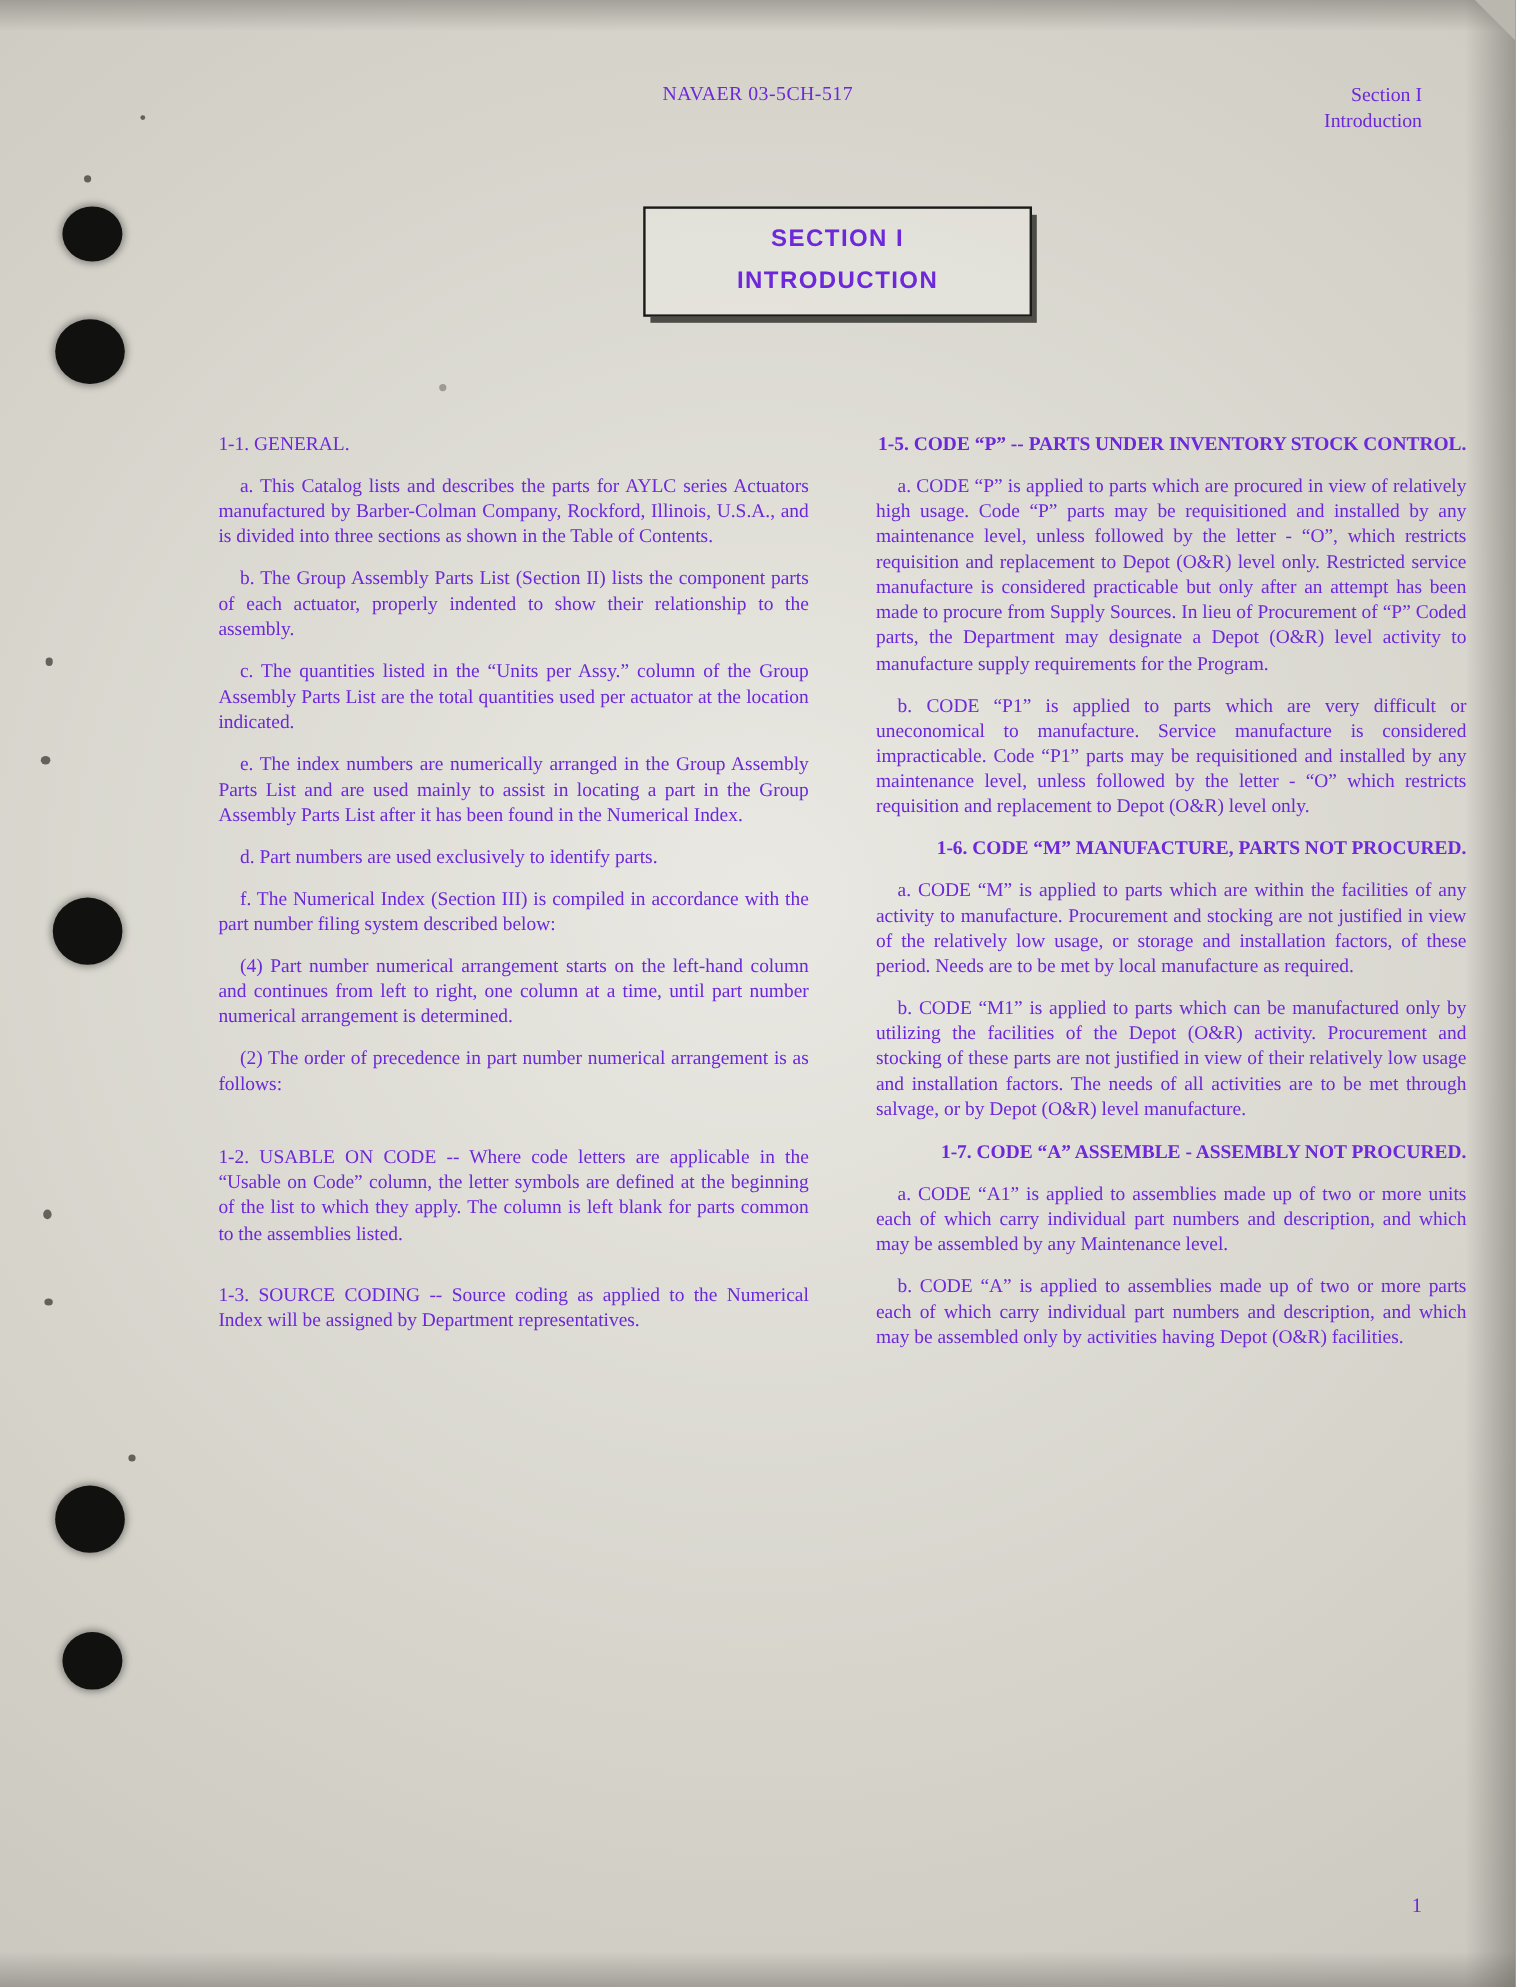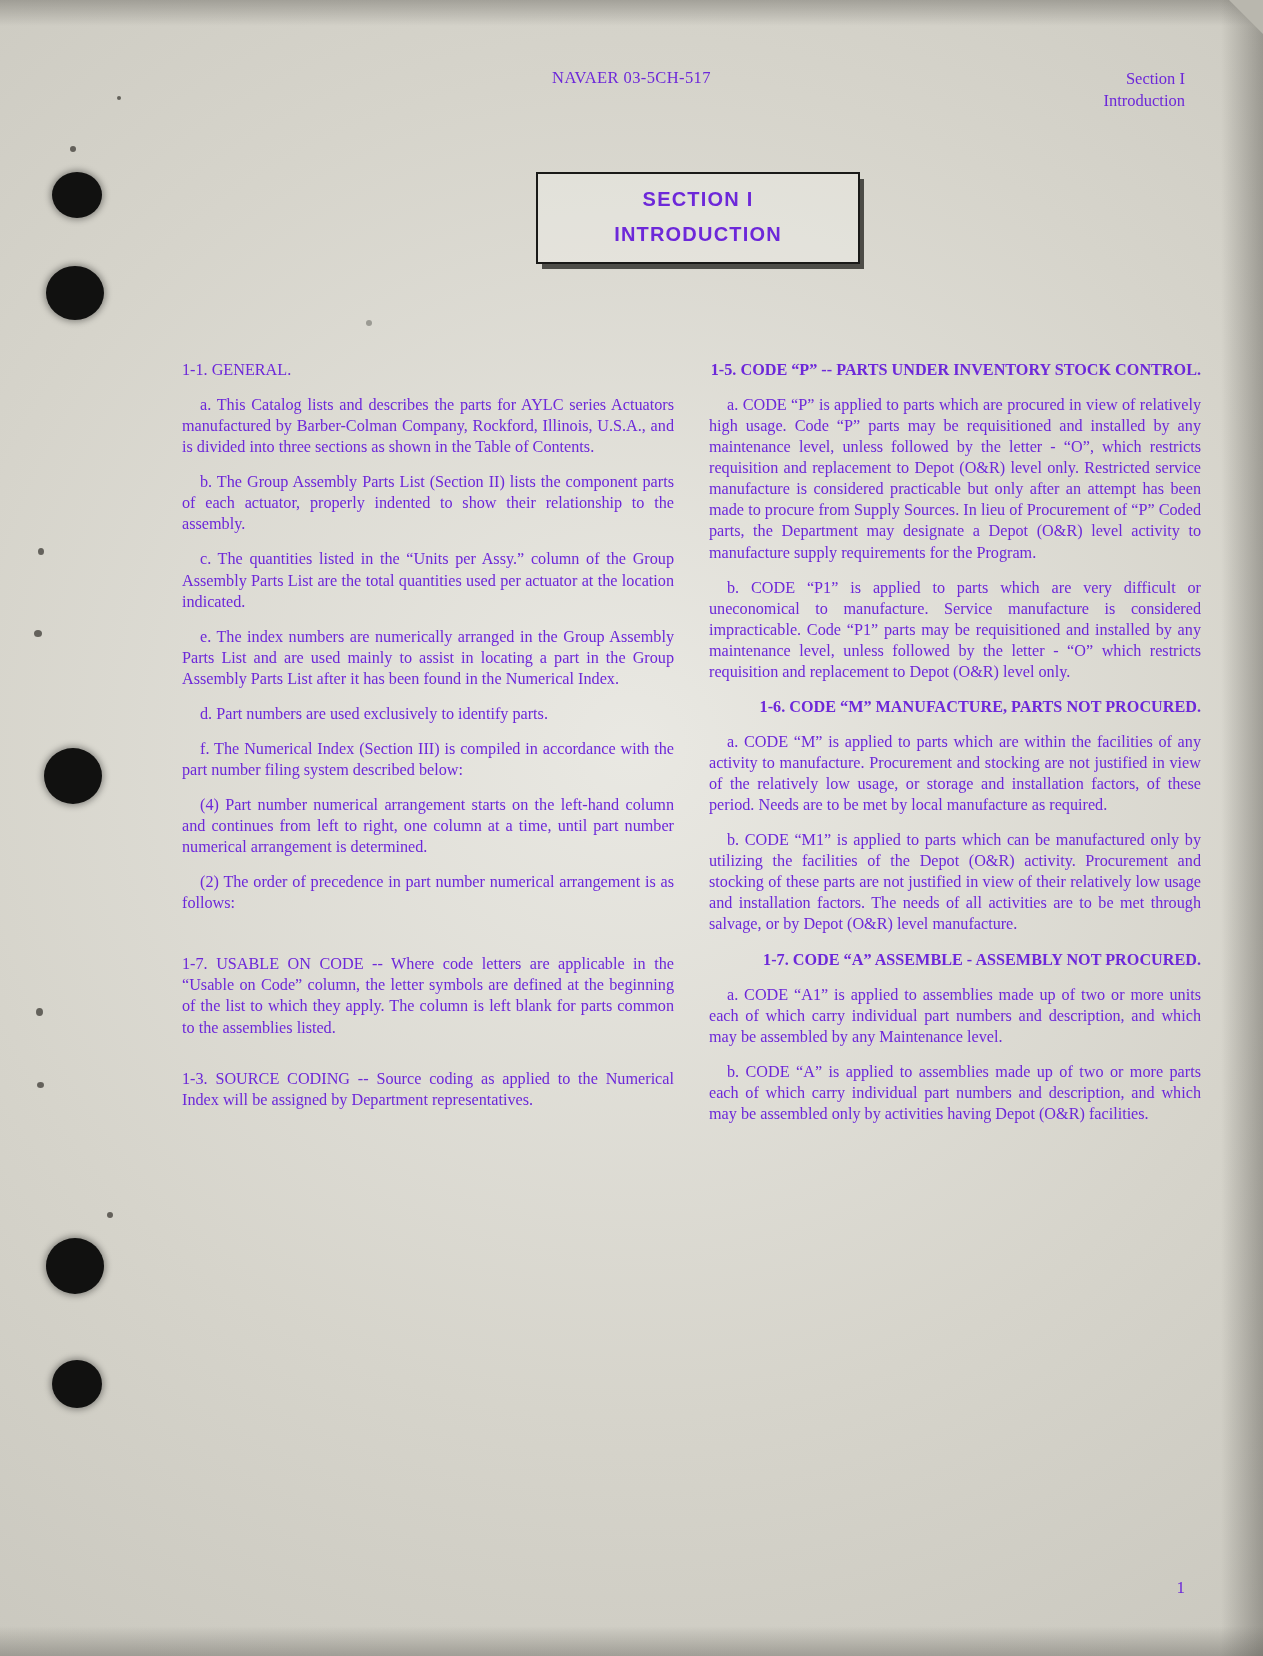--- a/index.html
+++ b/index.html
@@ -110,21 +110,21 @@
   .section-box .line1 { margin-top: 14px; }
   .section-box .line2 { margin-top: 12px; }
 
   
   .columns {
     position: absolute;
     top: 360px;
     left: 182px;
     width: 1040px;
     display: flex;
-    gap: 35px;
+    gap: 56px;
   }
   .col {
     width: 492px;
     font-size: 16.2px;
     line-height: 1.30;
     text-align: justify;
     text-justify: inter-word;
   }
   .col > * { margin: 0; }
 
@@ -212,21 +212,21 @@
       <p class="para">c. The quantities listed in the “Units per Assy.” column of the Group Assembly Parts List are the total quantities used per actuator at the location indicated.</p>
       <p class="para">e. The index numbers are numerically arranged in the Group Assembly Parts List and are used mainly to assist in locating a part in the Group Assembly Parts List after it has been found in the Numerical Index.</p>
       <p class="para">d. Part numbers are used exclusively to identify parts.</p>
       <p class="para">f. The Numerical Index (Section III) is compiled in accordance with the part number filing system described below:</p>
       <p class="para">(4) Part number numerical arrangement starts on the left-hand column and continues from left to right, one column at a time, until part number numerical arrangement is determined.</p>
       <p class="para">(2) The order of precedence in part number numerical arrangement is as follows:</p>
 
 
       <div class="gap-lg"></div>
 
-      <p class="para-noindent">1-7. USABLE ON CODE -- Where code letters are applicable in the “Usable on Code” column, the letter symbols are defined at the beginning of the list to which they apply.  The column is left blank for parts common to the assemblies listed.</p>
+      <p class="para-noindent">1-2. USABLE ON CODE -- Where code letters are applicable in the “Usable on Code” column, the letter symbols are defined at the beginning of the list to which they apply.  The column is left blank for parts common to the assemblies listed.</p>
 
       <div class="gap-md"></div>
 
       <p class="para-noindent">1-3. SOURCE CODING -- Source coding as applied to the Numerical Index will be assigned by Department representatives.</p>
     </div>
 
     <div class="col">
       <div class="head-hang">1-5. CODE “P” -- PARTS UNDER INVENTORY STOCK CONTROL.</div>
       <p class="para">a. CODE “P” is applied to parts which are procured in view of relatively high usage.  Code “P” parts may be requisitioned and installed by any maintenance level, unless followed by the letter - “O”, which restricts requisition and replacement to Depot (O&amp;R) level only.  Restricted service manufacture is considered practicable but only after an attempt has been made to procure from Supply Sources.  In lieu of Procurement of “P” Coded parts, the Department may designate a Depot (O&amp;R) level activity to manufacture supply requirements for the Program.</p>
       <p class="para">b. CODE “P1” is applied to parts which are very difficult or uneconomical to manufacture.  Service manufacture is considered impracticable.  Code “P1” parts may be requisitioned and installed by any maintenance level, unless followed by the letter - “O” which restricts requisition and replacement to Depot (O&amp;R) level only.</p>

